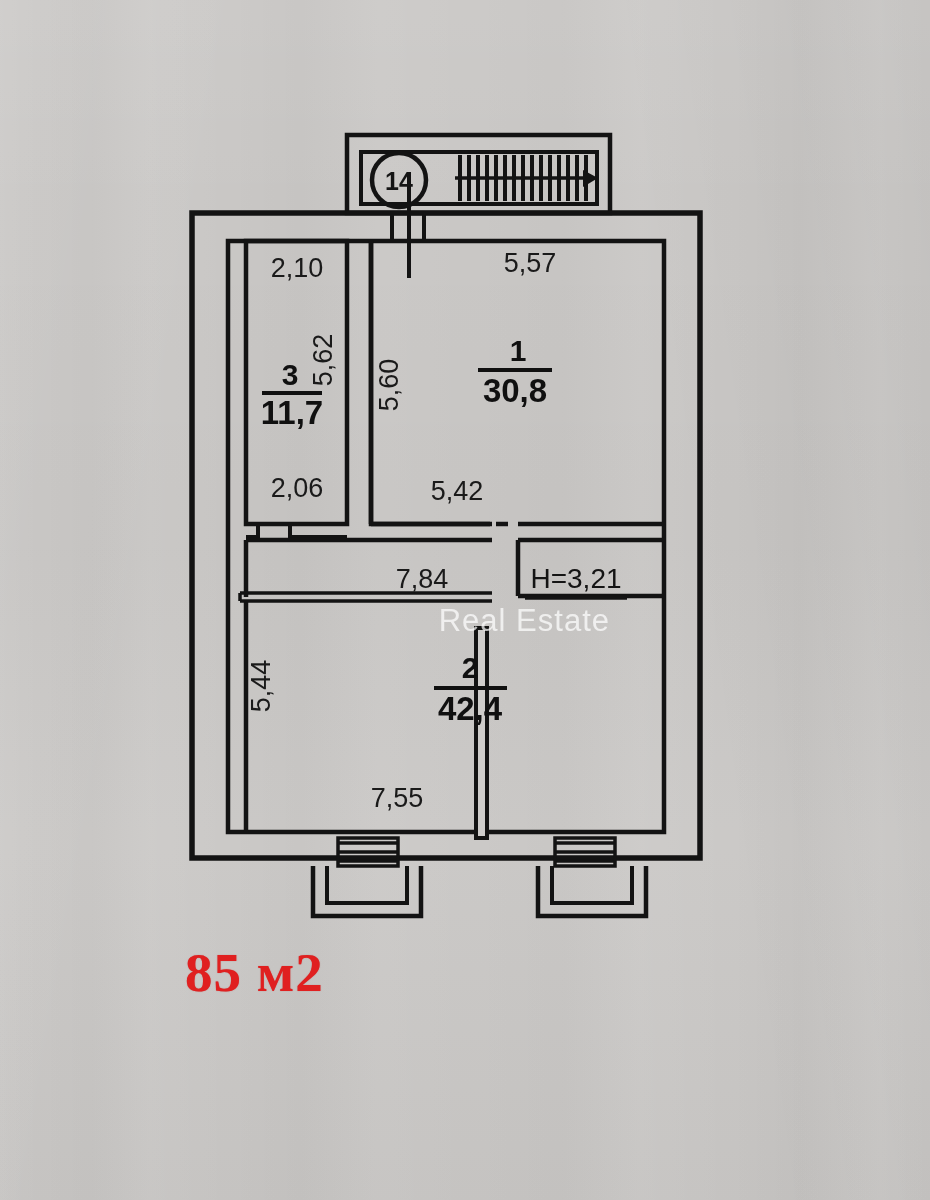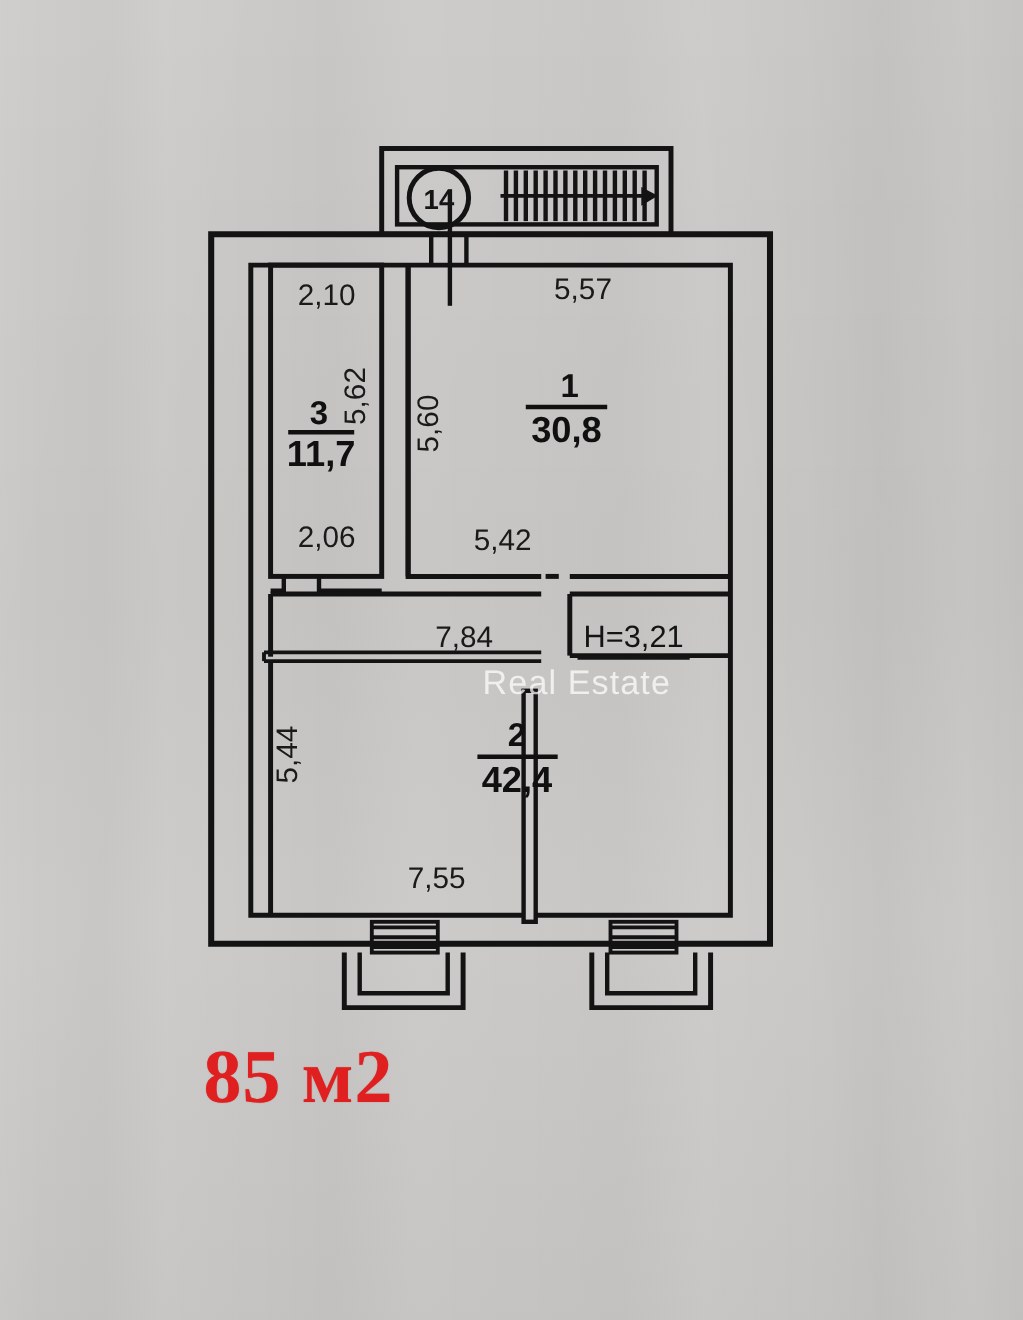--- a/index.html
+++ b/index.html
@@ -79,21 +79,21 @@
     line-height: 1;
   }
 
   
   #area-caption {
     position: absolute;
     left: 185px;
     top: 945px;
     font-family: "Liberation Serif", serif;
     font-weight: 700;
-    font-size: 69px;
+    font-size: 55px;
     line-height: 1;
     color: #e02020;
     letter-spacing: 1px;
     white-space: nowrap;
     text-shadow: 0 0 1px rgba(180,20,20,0.5);
   }
 
   
   text.dim {
     font-family: "Liberation Sans", sans-serif;

